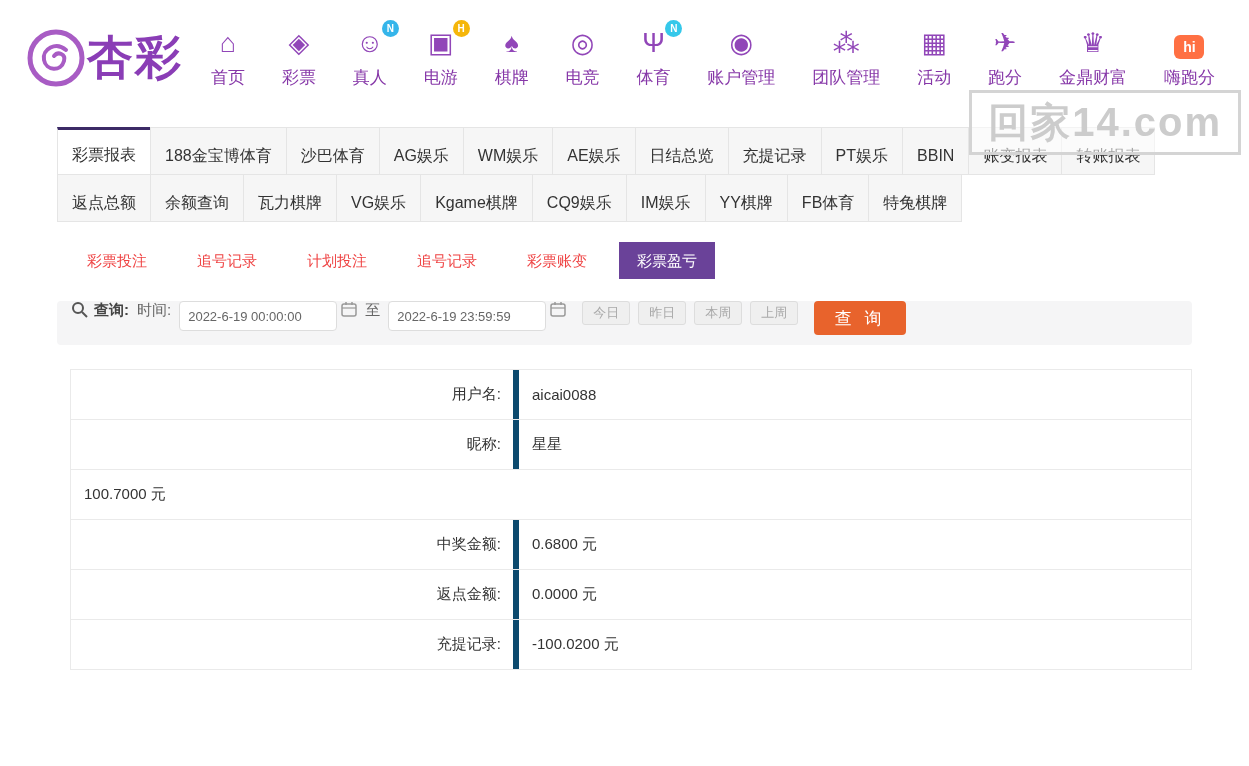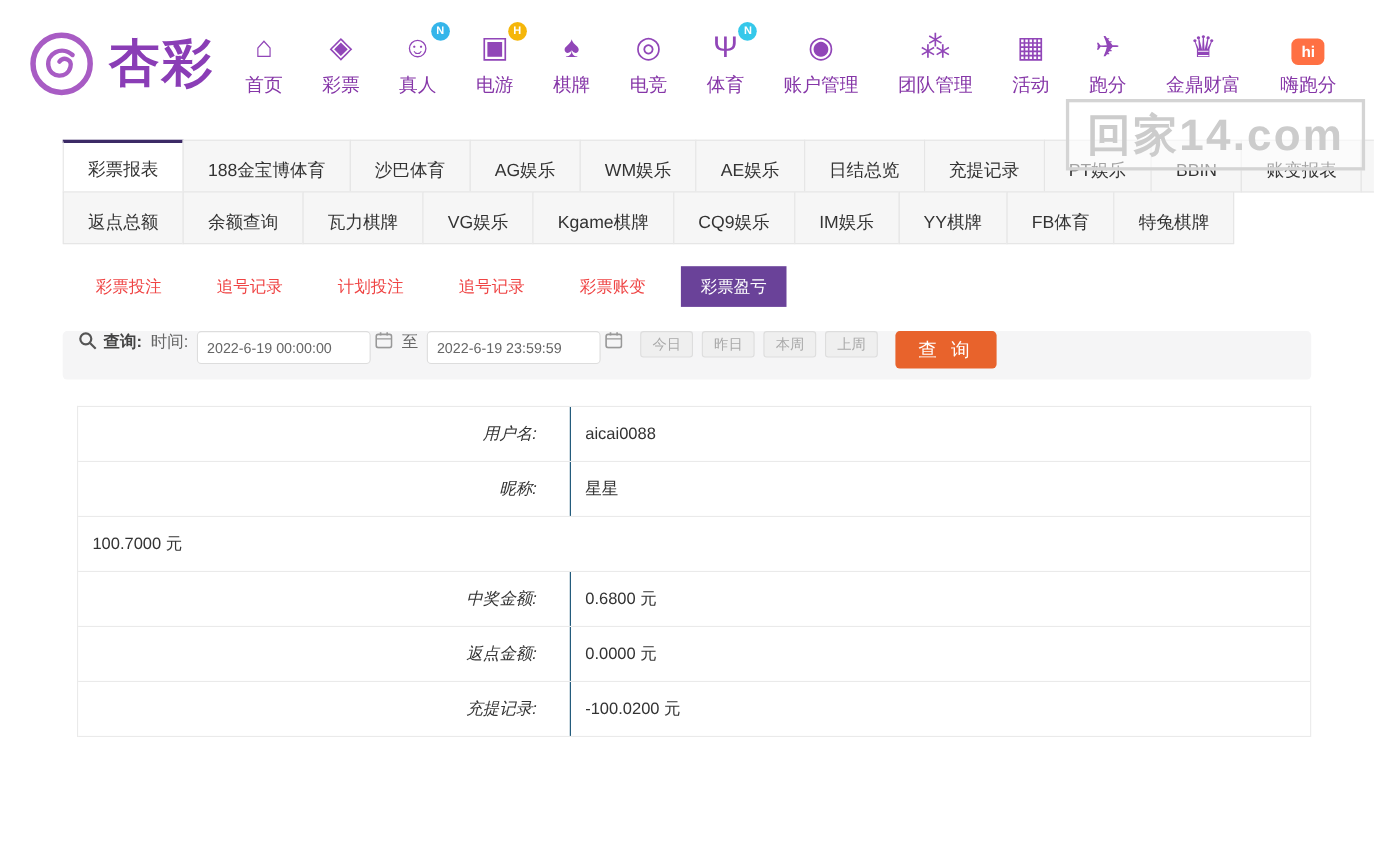--- a/index.html
+++ b/index.html
@@ -4,40 +4,40 @@
 <style>
   * { box-sizing: border-box; margin: 0; padding: 0; }
   html,body { width:1249px; height:766px; }
   body {
     font-family: "Liberation Sans", "DejaVu Sans", sans-serif;
     background:#fff; color:#333; position:relative; overflow:hidden;
   }
 
   
   .header { display:flex; align-items:center; padding:14px 30px 10px 25px; height:112px; }
-  .logo { display:flex; align-items:center; gap:12px; cursor:pointer; flex:0 0 auto; }
+  .logo { display:flex; align-items:center; gap:0; cursor:pointer; flex:0 0 auto; }
   .logo-text { font-size:46px; font-weight:bold; color:#8a3db6; letter-spacing:2px; }
   .nav { display:flex; flex:1; justify-content:space-between; margin-left:28px; padding-right:4px; }
   .nav-item { display:flex; flex-direction:column; align-items:center; gap:7px; cursor:pointer; }
   .nav-icon { position:relative; height:32px; line-height:32px; font-size:27px; color:#9146b8; text-align:center; min-width:32px; }
   .nav-label { font-size:17px; color:#8637a8; white-space:nowrap; }
   .badge { position:absolute; top:-7px; right:-13px; min-width:17px; height:17px; padding:0 2px;
            border-radius:50%; color:#fff; font-size:10px; line-height:17px; text-align:center; font-weight:bold; }
   .hi-chip { display:inline-block; width:30px; height:24px; background:#ff7043; border-radius:6px;
              color:#fff; font-weight:bold; font-size:14px; line-height:24px; text-align:center; }
 
   
   .watermark { position:absolute; top:90px; right:8px; z-index:5;
                border:3px solid #d4d4d4; color:#cccccc; background:rgba(255,255,255,.55);
                font-size:40px; font-weight:bold; padding:2px 16px; letter-spacing:2px; }
 
   
   .tabs { margin:16px 0 0 57px; width:1135px; }
   .tab-row { display:flex; }
-  .tab { padding:0 22px; height:48px; line-height:56px; background:#f6f6f6;
+  .tab { padding:0 14px; height:48px; line-height:56px; background:#f6f6f6;
          border:1px solid #e5e5e5; margin-right:-1px; margin-top:-1px;
          font-size:16px; color:#333; cursor:pointer; white-space:nowrap; }
   .tab.active { background:#fff; border-top:3px solid #3c2a66; line-height:50px; border-bottom-color:#fff; }
 
   
   .subtabs { display:flex; margin:20px 0 0 69px; }
   .subtab { padding:0 18px; height:37px; line-height:37px; font-size:15px; color:#ef4444;
             cursor:pointer; margin-right:14px; white-space:nowrap; }
   .subtab.active { background:#6a4299; color:#fff; }
 
@@ -55,22 +55,22 @@
            border-radius:3px; color:#a9a9a9; font-size:13px; cursor:pointer;
            font-family:"Liberation Sans",sans-serif; }
   .submit { margin-left:16px; width:92px; height:34px; background:#e8632c; color:#fff; border:none;
             border-radius:4px; font-size:17px; cursor:pointer; font-family:"Liberation Sans",sans-serif;
             letter-spacing:4px; }
 
   
   .report { margin:24px 0 0 70px; width:1122px; border:1px solid #eaeaea; border-bottom:none; }
   .row { display:flex; height:50px; border-bottom:1px solid #eaeaea; align-items:stretch;
          font-size:15px; color:#333; }
-  .row-label { width:448px; border-right:1px solid #0c4a6e; display:flex; align-items:center;
-               justify-content:flex-end; padding-right:30px;font-style:italic; }
+  .row-label { width:448px; border-right:6px solid #0c4a6e; display:flex; align-items:center;
+               justify-content:flex-end; padding-right:12px; }
   .row-value { display:flex; align-items:center; padding-left:13px; }
 </style>
 </head>
 <body>
 
 <div class="page">
 
   <header class="header">
     <div class="logo">
       <svg width="62" height="62" viewBox="0 0 62 62">

